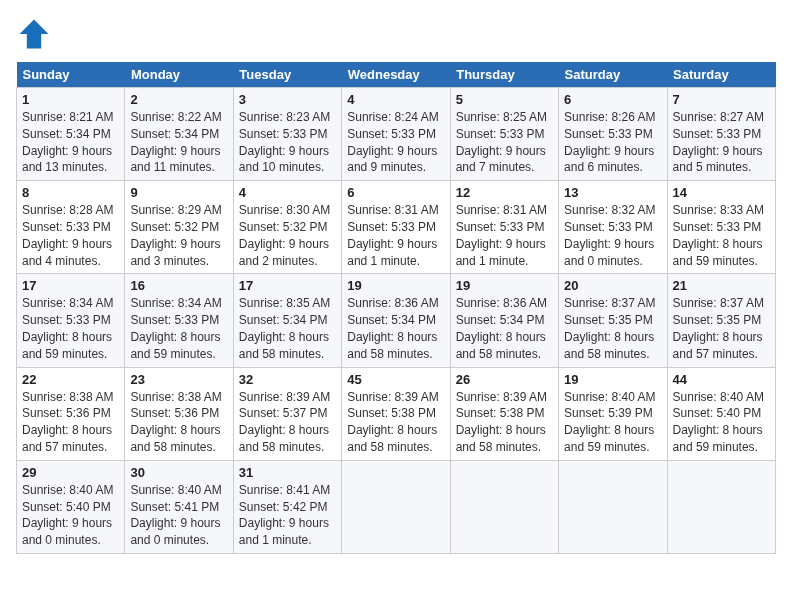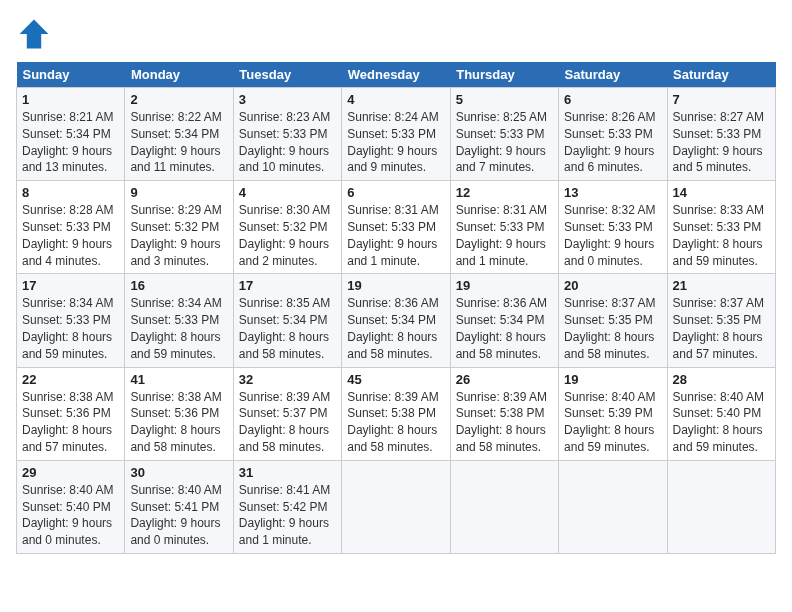--- a/index.html
+++ b/index.html
@@ -298,21 +298,21 @@
       <tr>
         <td>
         <span class="day-num">22</span>
         <div class="day-info">
           Sunrise: 8:38 AM<br>
           Sunset: 5:36 PM<br>
           Daylight: 8 hours and 57 minutes.
         </div>
       </td>
         <td>
-        <span class="day-num">41</span>
+        <span class="day-num">23</span>
         <div class="day-info">
           Sunrise: 8:38 AM<br>
           Sunset: 5:36 PM<br>
           Daylight: 8 hours and 58 minutes.
         </div>
       </td>
         <td>
         <span class="day-num">32</span>
         <div class="day-info">
           Sunrise: 8:39 AM<br>
@@ -338,21 +338,21 @@
       </td>
         <td>
         <span class="day-num">19</span>
         <div class="day-info">
           Sunrise: 8:40 AM<br>
           Sunset: 5:39 PM<br>
           Daylight: 8 hours and 59 minutes.
         </div>
       </td>
         <td>
-        <span class="day-num">28</span>
+        <span class="day-num">44</span>
         <div class="day-info">
           Sunrise: 8:40 AM<br>
           Sunset: 5:40 PM<br>
           Daylight: 8 hours and 59 minutes.
         </div>
       </td>
       </tr>
       <tr>
         <td>
         <span class="day-num">29</span>

